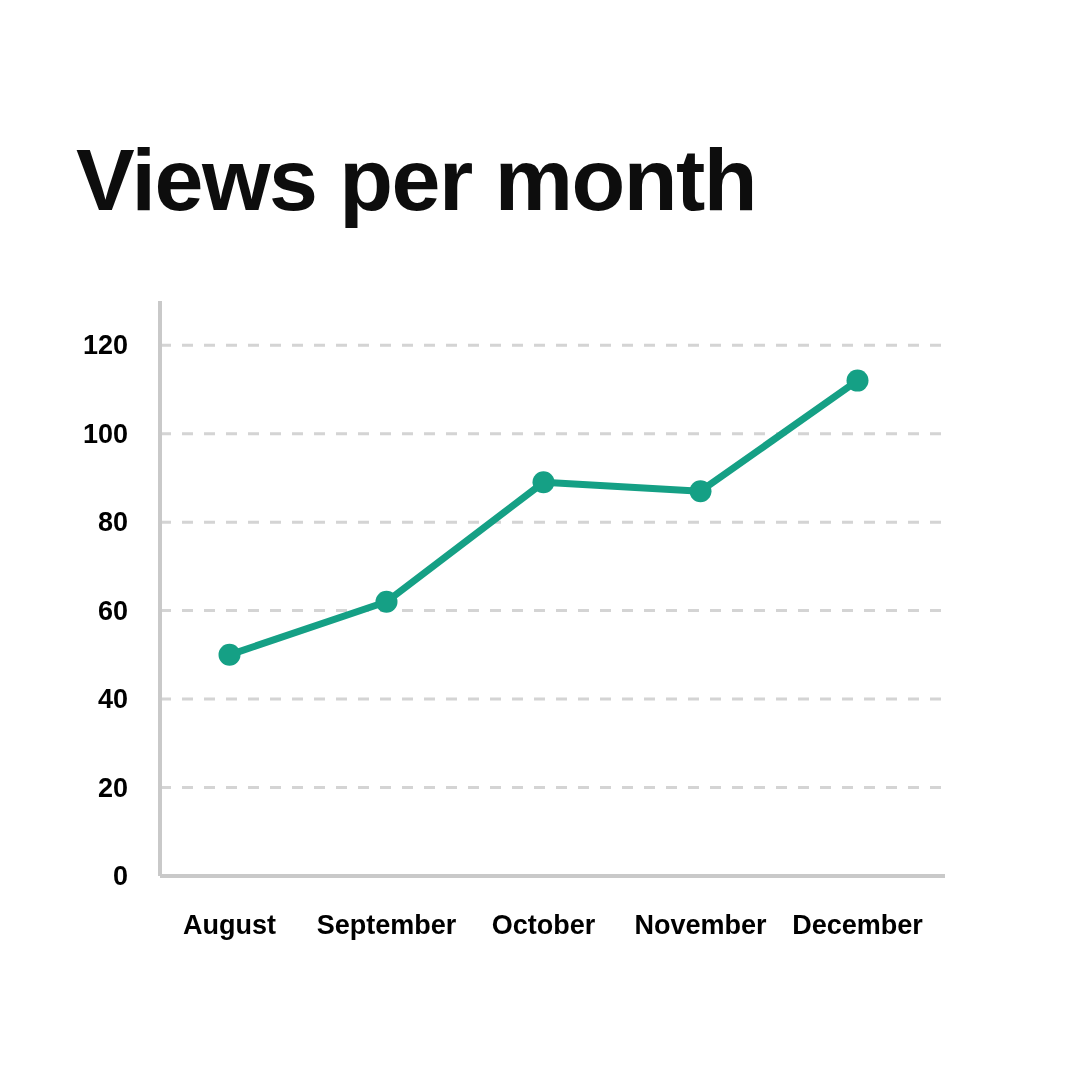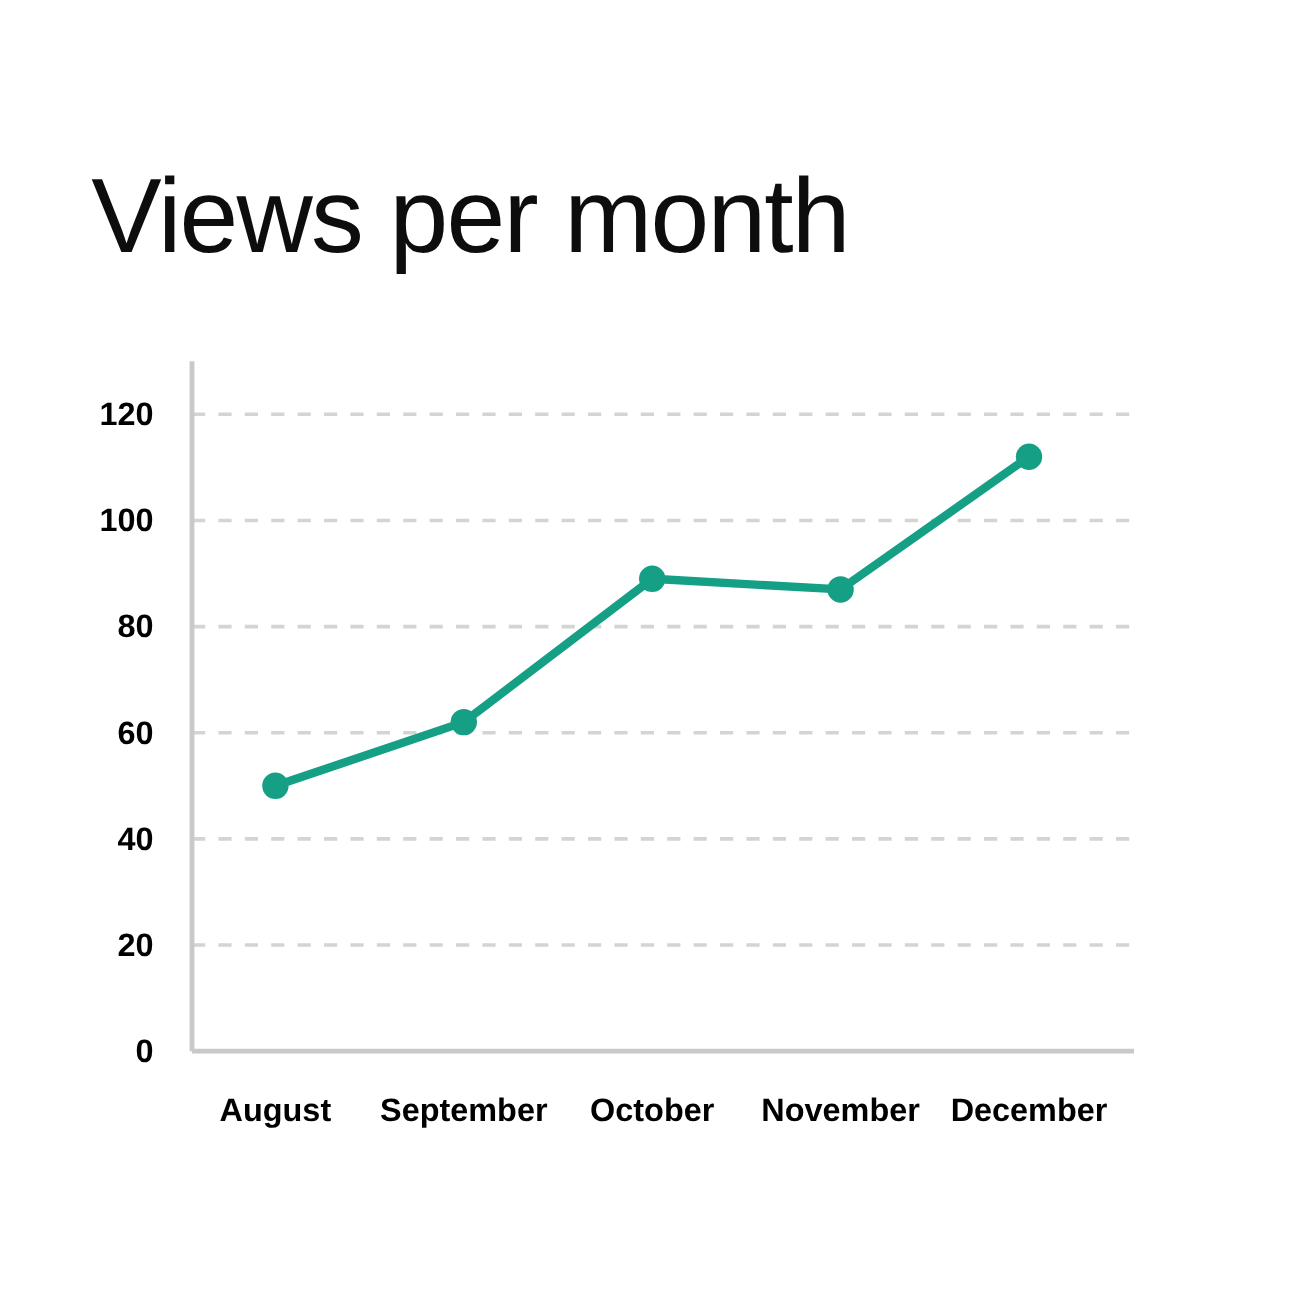--- a/index.html
+++ b/index.html
@@ -18,21 +18,21 @@
     width: 1080px;
     height: 1080px;
     background: #ffffff;
   }
   #chart-title {
     position: absolute;
     left: 76px;
     top: 132px;
     font-family: "Liberation Sans", sans-serif;
     font-size: 88px;
-    font-weight: 400;
+    font-weight: 700;
     letter-spacing: -1.5px;
     color: #0d0d0d;
     line-height: 1.08;
     white-space: nowrap;
   }
   #plot-svg {
     position: absolute;
     left: 0;
     top: 0;
     width: 1080px;

